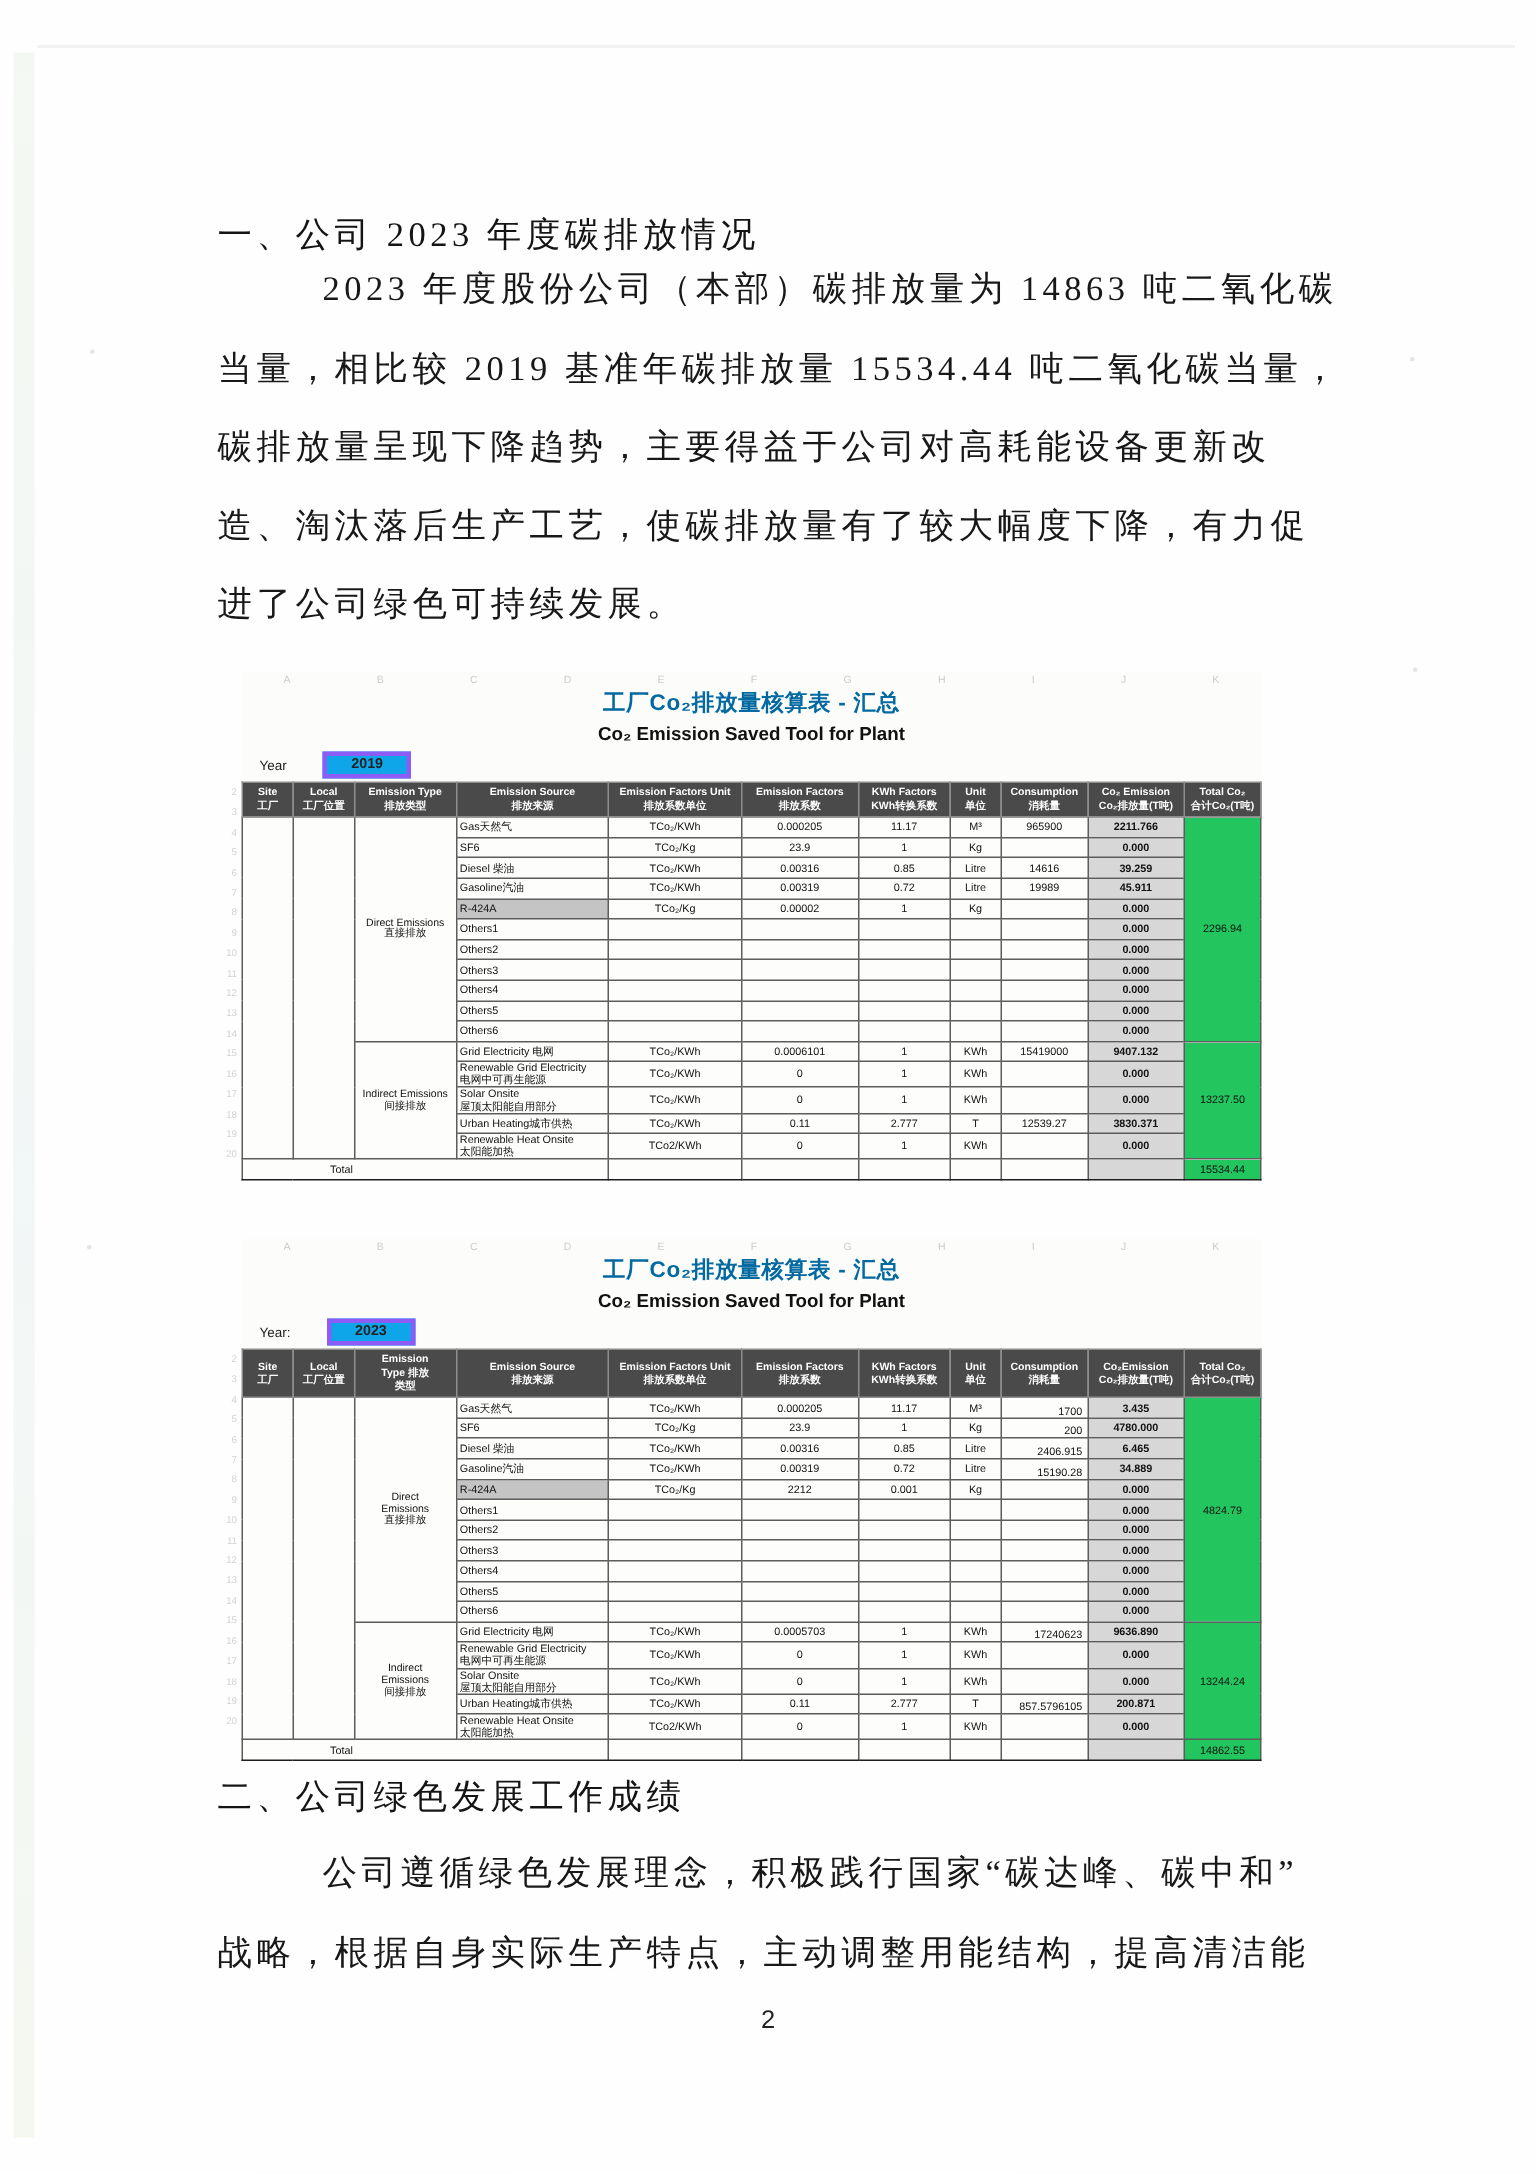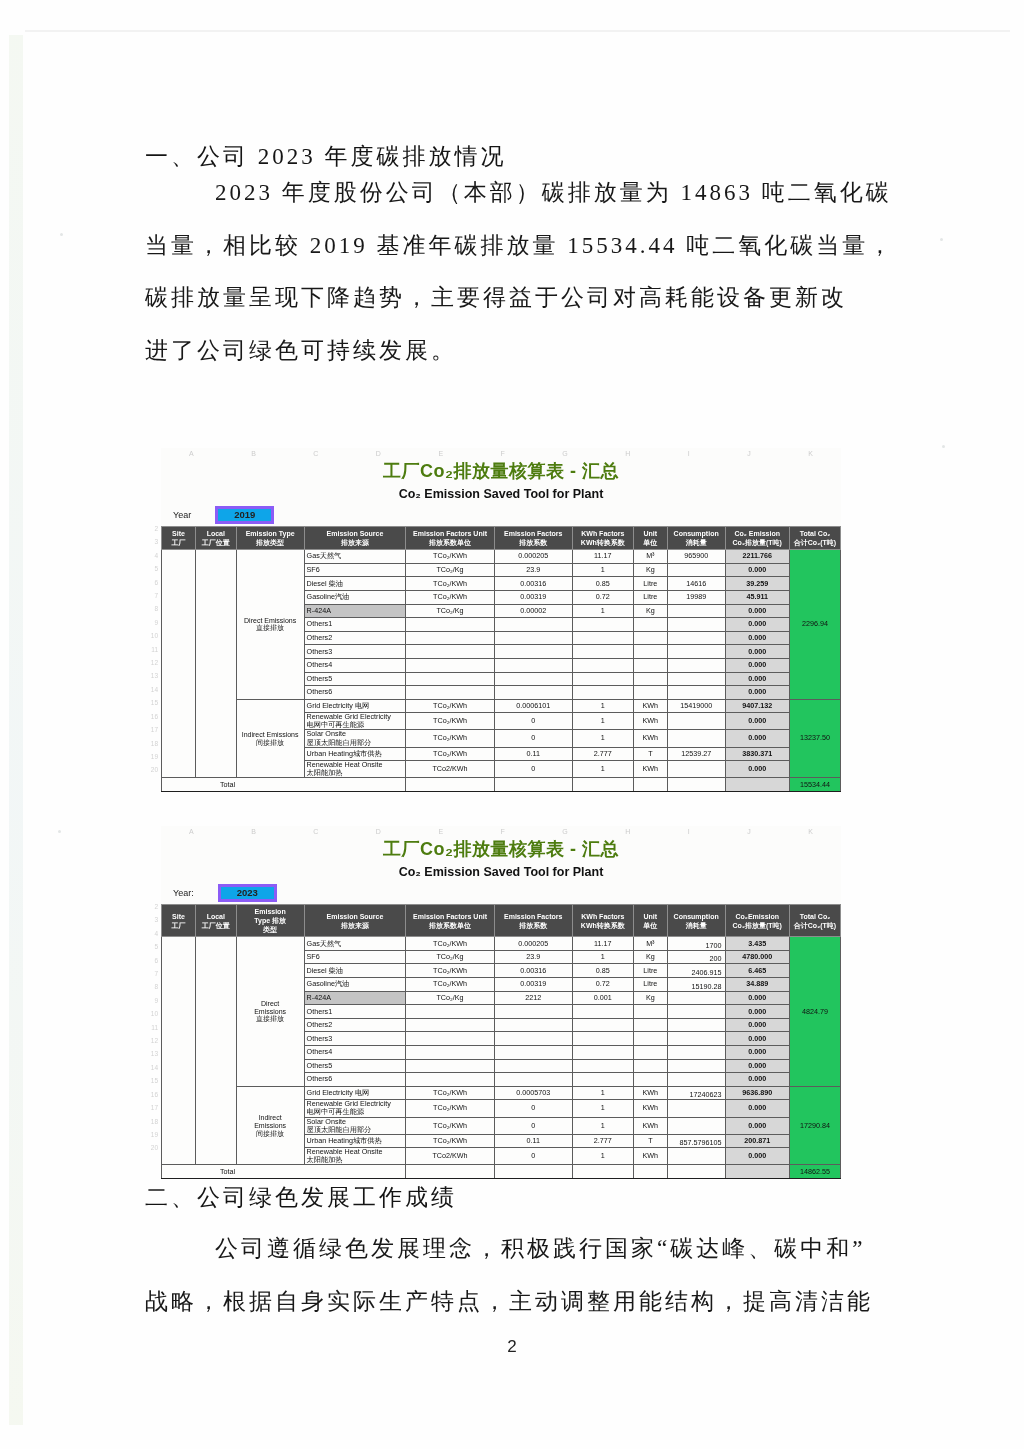--- a/index.html
+++ b/index.html
@@ -41,21 +41,21 @@
   .tablewrap {
     position:absolute; left:161px; width:680px; background:#fcfcfb;
     font-family:"Liberation Sans",sans-serif;
   }
   .tw1 { top:448px; }
   .tw2 { top:826px; }
   .colletters {
     display:flex; justify-content:space-between; padding:0 28px;
     color:#cccccc; font-size:7px; height:11px; line-height:11px;
   }
-  .ttitle { text-align:center; font-weight:bold; font-size:18px; color:#4d7c0f; letter-spacing:.5px; }
+  .ttitle { text-align:center; font-weight:bold; font-size:15px; color:#0369a1; letter-spacing:.5px; }
   .tsub   { text-align:center; font-weight:bold; font-size:12.5px; color:#111; margin-top:4px; }
   .yearrow { display:flex; align-items:center; margin:5px 0 2px 12px; font-size:9px; color:#222; }
   .yearval {
     background:#0ea5e9; border:3px solid #8b5cf6; padding:0 16px;
     font-weight:bold; font-size:9.5px; margin-left:24px; line-height:12px;
   }
   table.xls {
     width:100%; border-collapse:collapse; table-layout:fixed;
     font-size:7.2px; color:#111; background:#fdfdfc;
   }
@@ -91,20 +91,21 @@
   <div class="speck" style="left:940px;top:238px"></div>
   <div class="speck" style="left:60px;top:233px"></div>
   <div class="speck" style="left:942px;top:445px"></div>
   <div class="speck" style="left:58px;top:830px"></div>
 
   <h1 class="heading h1">一、公司 2023 年度碳排放情况</h1>
   <div class="para p1">
       <div class="tline">2023 年度股份公司（本部）碳排放量为 14863 吨二氧化碳</div>
       <div class="tline">当量，相比较 2019 基准年碳排放量 15534.44 吨二氧化碳当量，</div>
       <div class="tline">碳排放量呈现下降趋势，主要得益于公司对高耗能设备更新改</div>
+      <div class="tline">造、淘汰落后生产工艺，使碳排放量有了较大幅度下降，有力促</div>
       <div class="tline">进了公司绿色可持续发展。</div>
     </div>
 
   <div class="tablewrap tw1">
     <div class="colletters">
         <span>A</span>
         <span>B</span>
         <span>C</span>
         <span>D</span>
         <span>E</span>
@@ -526,21 +527,21 @@
               <td class="typecol" rowspan="5">Indirect
 Emissions
 间接排放</td>
               <td class="src">Grid Electricity 电网</td>
               <td>TCo₂/KWh</td>
               <td>0.0005703</td>
               <td>1</td>
               <td>KWh</td>
               <td class="cons">17240623</td>
               <td class="emcell">9636.890</td>
-              <td class="totalcol" rowspan="5">17290.84</td>
+              <td class="totalcol" rowspan="5">13244.24</td>
             </tr>
             <tr>
               <td class="src">Renewable Grid Electricity
 电网中可再生能源</td>
               <td>TCo₂/KWh</td>
               <td>0</td>
               <td>1</td>
               <td>KWh</td>
               <td class="cons"></td>
               <td class="emcell">0.000</td>

